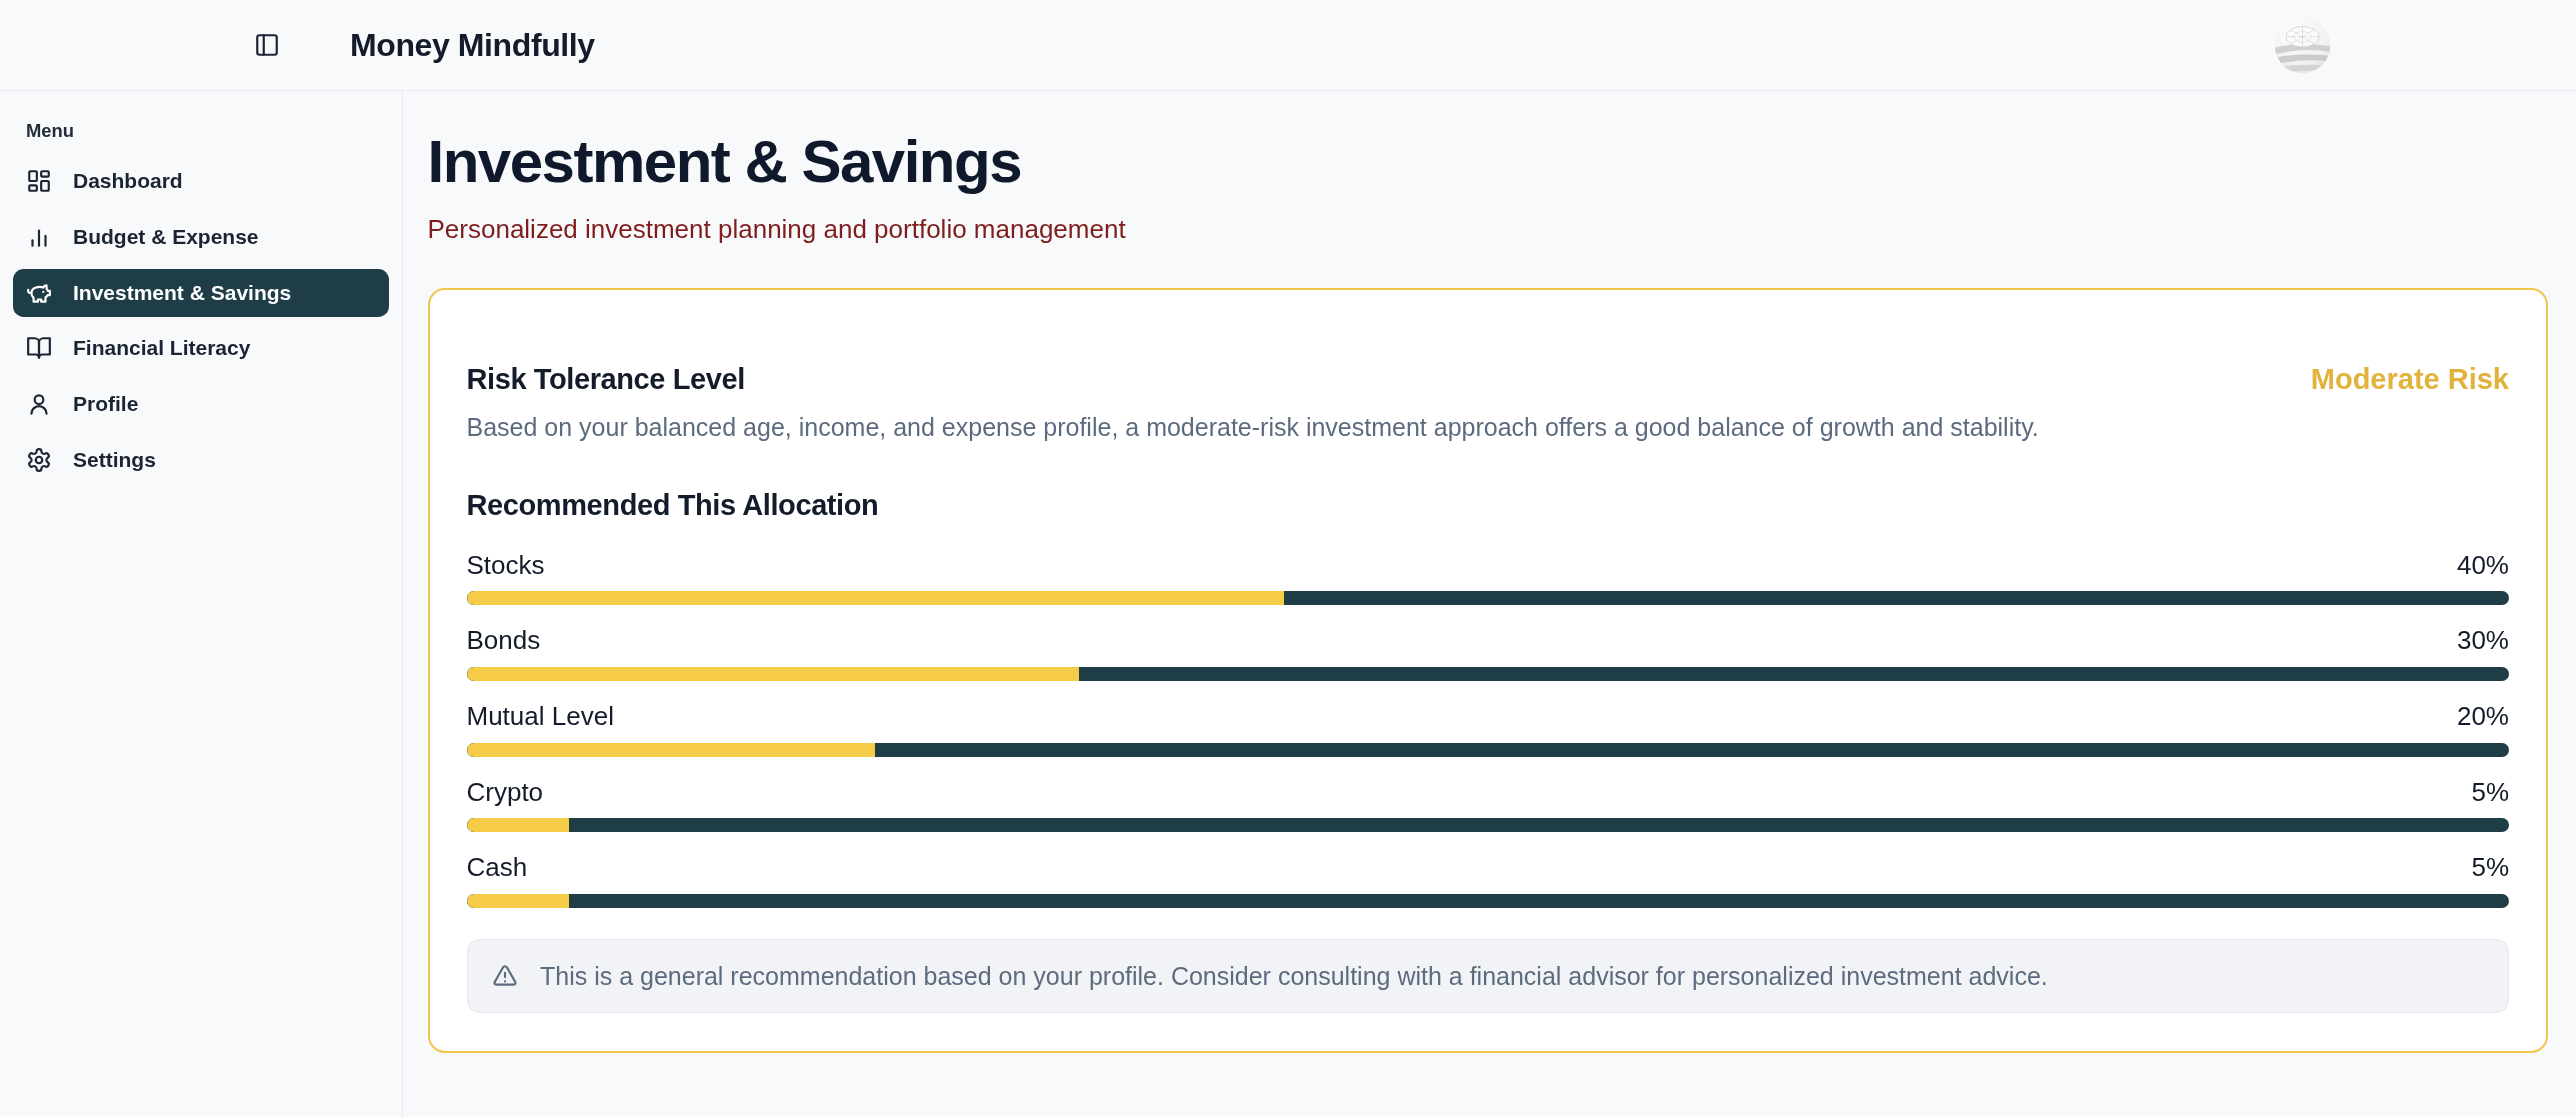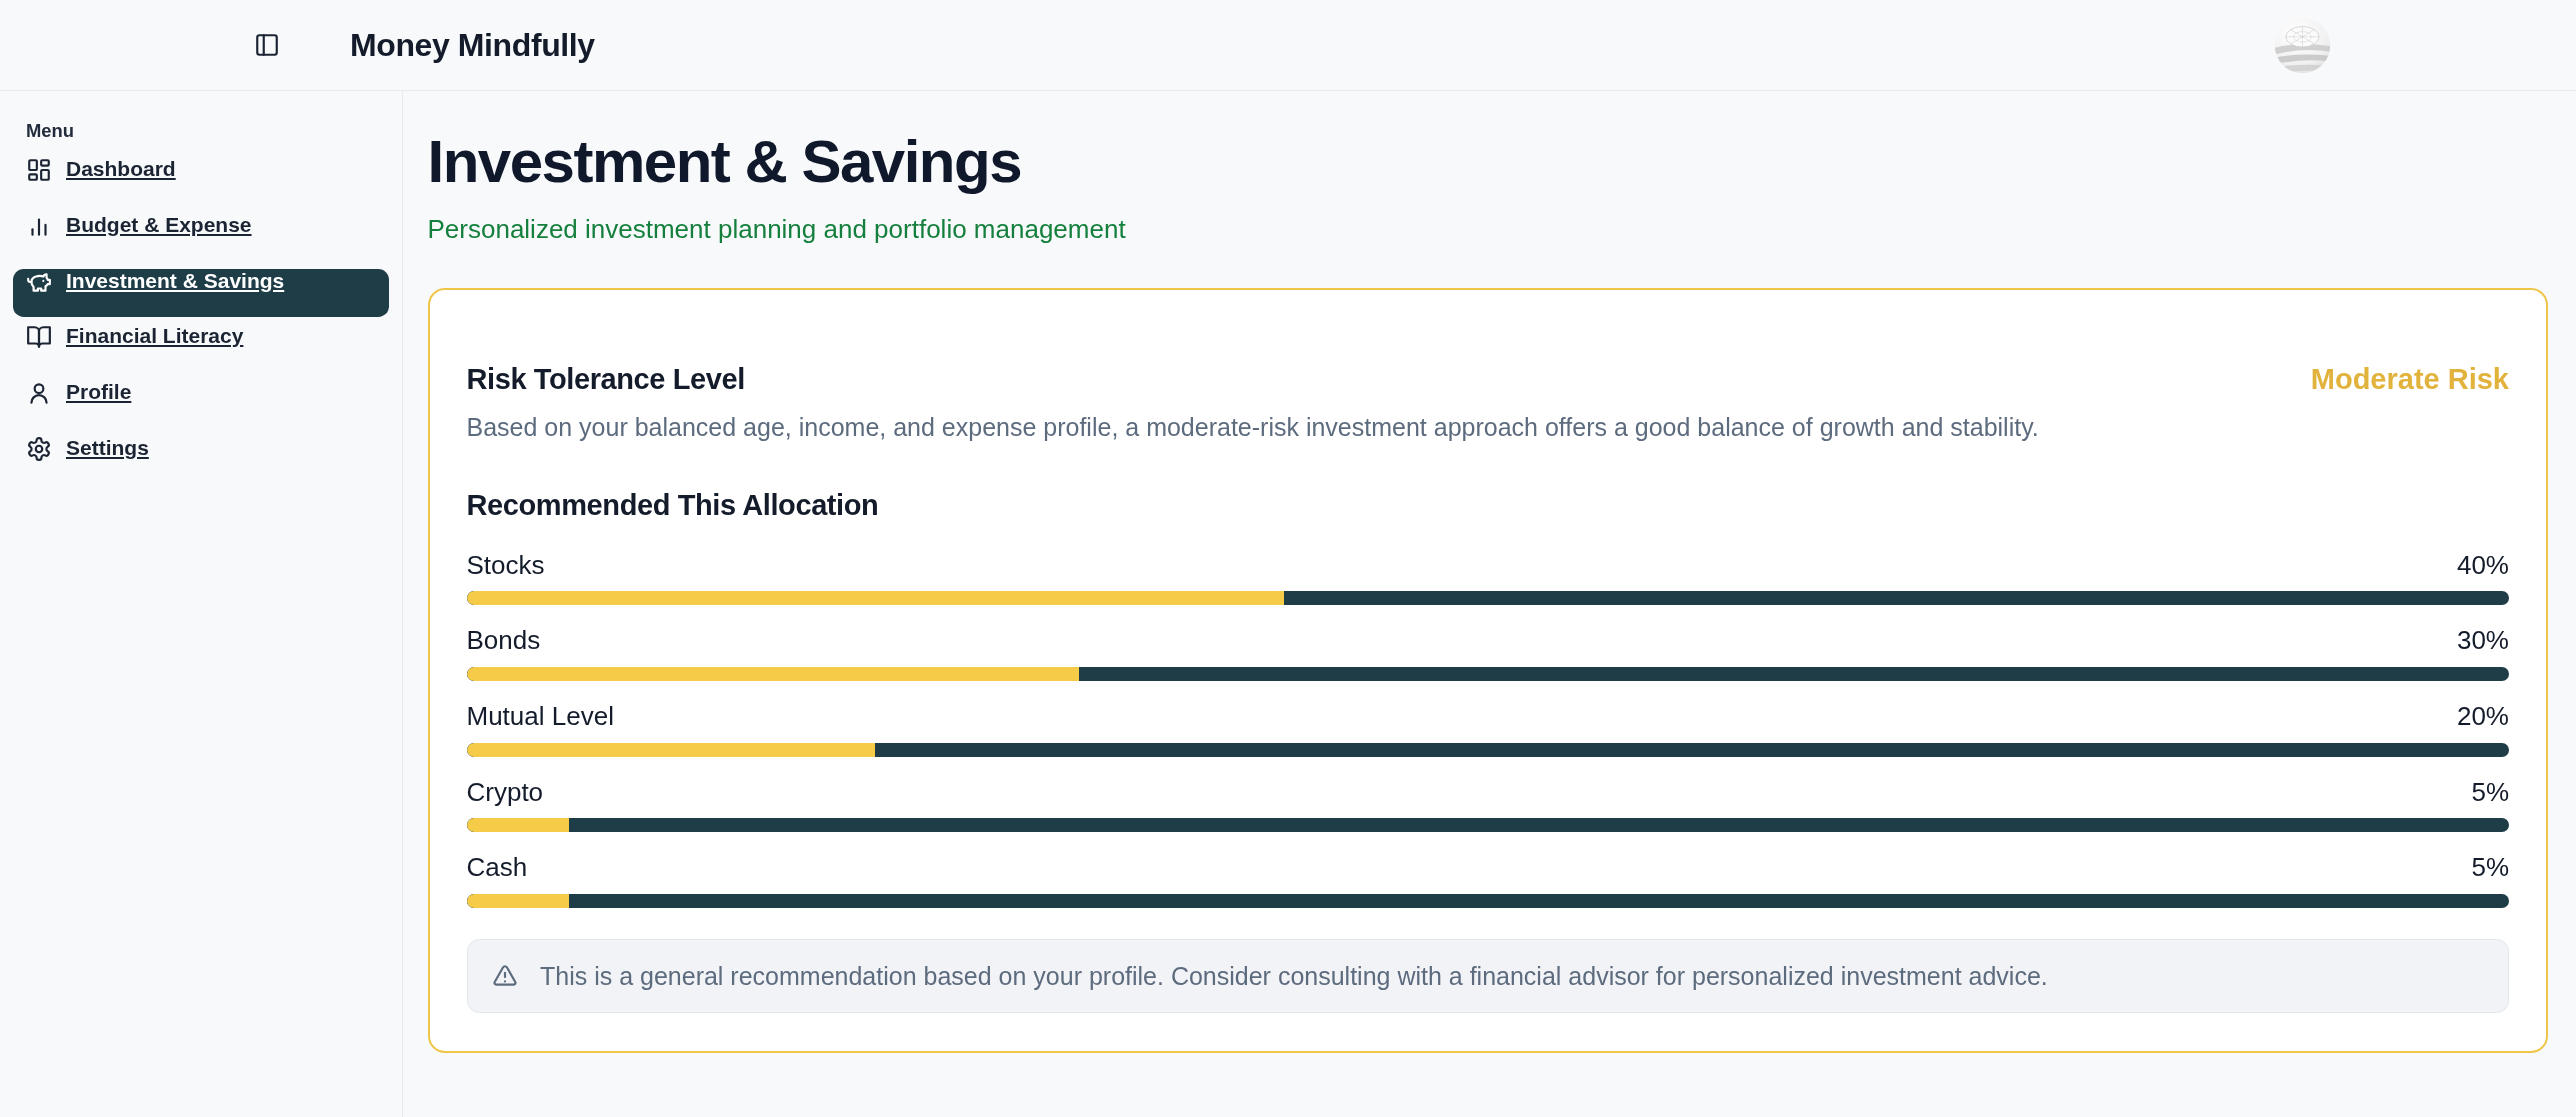--- a/index.html
+++ b/index.html
@@ -10,27 +10,27 @@
   .header{height:90px;display:flex;align-items:center;border-bottom:1.5px solid #e7eaf0;position:relative;background:#f8f9fb;gap:40px;}
   .header .toggle{margin-left:250px;width:34px;height:34px;border:none;background:transparent;color:#1b2433;cursor:pointer;padding:0;display:flex;align-items:center;justify-content:center;}
   .header .toggle svg{width:26px;height:26px;}
   .app-title{margin-left:26px;font-size:32px;font-weight:700;letter-spacing:-0.4px;color:#141c2b;}
   .avatar{position:absolute;left:2274px;top:17px;width:57px;height:57px;border-radius:50%;overflow:hidden;cursor:pointer;}
 
   
   .body-row{display:flex;height:1027px;}
   .sidebar{width:403px;box-sizing:border-box;border-right:1.5px solid #e7eaf0;padding:29px 13px 0 13px;flex-shrink:0;}
   .menu-label{font-size:18.4px;font-weight:700;color:#232c3b;margin-left:13px;margin-bottom:15.3px;}
-  .side-item{display:flex;height:48px;border-radius:10.7px;padding:0 13px;gap:14px;color:#1b2433;font-size:21px;font-weight:600;cursor:pointer;margin-bottom:7.7px;text-decoration:underline;}
+  .side-item{display:flex;align-items:center;height:48px;border-radius:10.7px;padding:0 13px;gap:21px;color:#1b2433;font-size:21px;font-weight:600;cursor:pointer;margin-bottom:7.7px;}
   .side-item svg{width:26px;height:26px;flex-shrink:0;}
   .side-item.active{background:#1e3d47;color:#ffffff;font-weight:700;}
 
   .main{flex:1;box-sizing:border-box;padding:37px 28px 0 24.5px;}
   .page-title{font-size:60px;font-weight:700;letter-spacing:-1.5px;line-height:1.12;color:#10192b;}
-  .page-subtitle{margin-top:18.4px;font-size:26px;color:#15803d;}
+  .page-subtitle{margin-top:18.4px;font-size:26px;color:#7f1d1d;}
 
   
   .card{margin-top:43px;background:#ffffff;border:2.3px solid #efc64a;border-radius:17px;padding:35px 37px 38px 37px;box-sizing:border-box;}
   .card-head{display:flex;align-items:center;gap:20px;}
   .card-head svg{width:31px;height:31px;color:#f2c845;}
   .card-title{font-size:34px;font-weight:700;letter-spacing:-0.4px;color:#141c2b;}
 
   .risk-row{margin-top:38px;display:flex;align-items:baseline;justify-content:space-between;}
   .section-heading{font-size:29px;font-weight:700;letter-spacing:-0.4px;color:#141c2b;}
   .risk-level{font-size:29px;font-weight:700;color:#e2b33c;}

